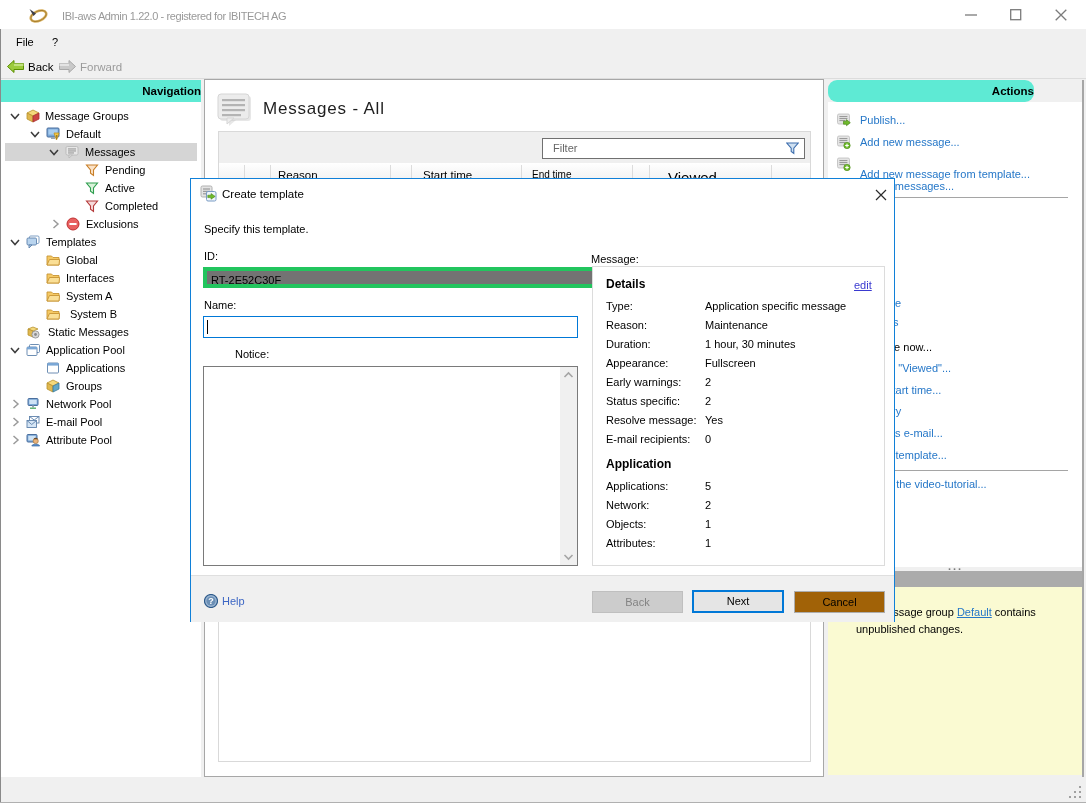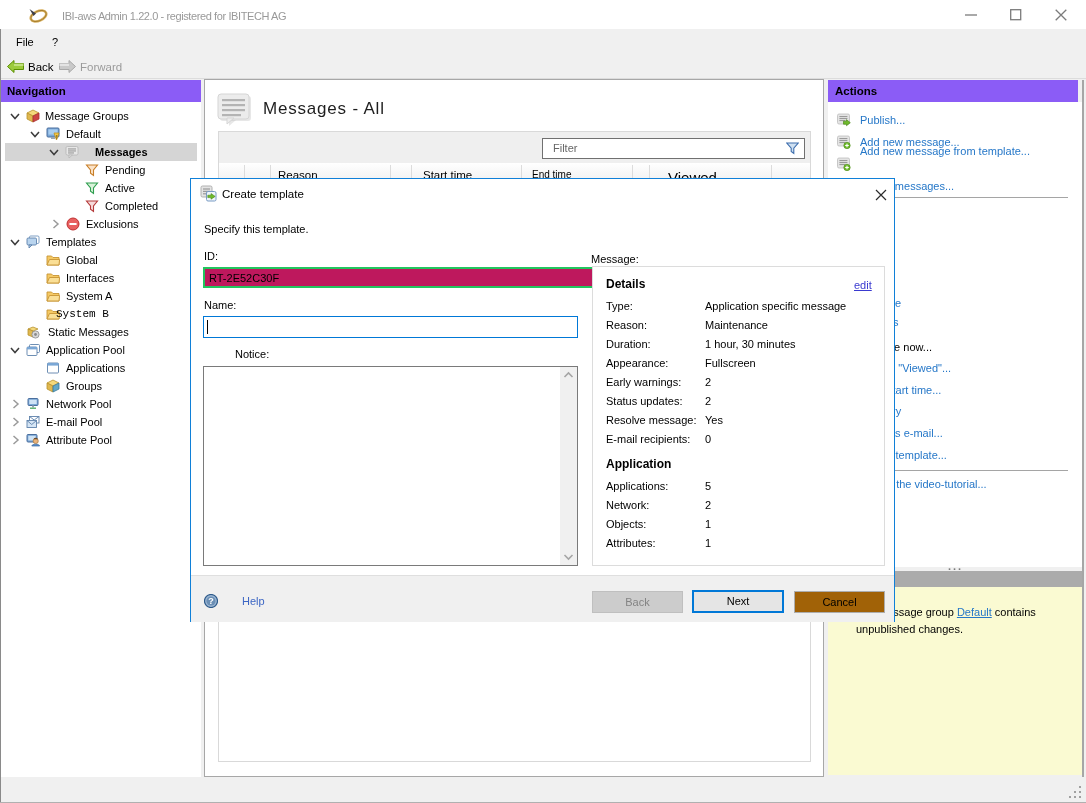--- a/index.html
+++ b/index.html
@@ -1,20 +1,20 @@
 <!DOCTYPE html>
 <html><head>
 <meta charset="utf-8">
 <style>
   html,body{margin:0;padding:0;}
   body{width:1086px;height:803px;position:relative;overflow:hidden;background:#f0f0f0;
        font-family:"Liberation Sans",sans-serif;font-size:11px;color:#000;}
   .abs{position:absolute;}
   .lnk{color:#2577c8;text-decoration:none;}
-  .hdr{background:#8b5cf6;font-weight:bold;font-size:11.5px;}
+  .hdr{background:#5eead4;font-weight:bold;font-size:11.5px;text-align:right;}
   svg{display:block;}
 </style>
 </head>
 <body>
 
 <div class="abs" style="left:0;top:0;width:1086px;height:29px;background:#ffffff;"></div>
 <div class="abs" id="appicon" style="left:28px;top:7px;width:20px;height:17px;">
 <svg width="20" height="17" viewBox="0 0 20 17">
   <ellipse cx="10.5" cy="9" rx="8.2" ry="4.8" fill="none" stroke="#d8b060" stroke-width="2.6" transform="rotate(-24 10.5 9)"></ellipse>
   <ellipse cx="10.5" cy="9" rx="8.2" ry="4.8" fill="none" stroke="#a8802f" stroke-width="1" transform="rotate(-24 10.5 9)"></ellipse>
@@ -98,21 +98,21 @@
   <svg class="chev" style="left:49px;">
         <use href="#chevD"></use>
       </svg>
   <svg class="ticon" style="left:65px;" viewBox="0 0 14 14">
         <rect x="1" y="1.5" width="12" height="8.5" rx="1.4" fill="#e7e7e7" stroke="#b5b5b5" stroke-width="0.8"></rect>
         <path d="M4 10 L4 13 L7.4 10 Z" fill="#e7e7e7" stroke="#b5b5b5" stroke-width="0.8"></path>
         <rect x="3" y="3.4" width="8" height="1.1" fill="#9a9a9a"></rect>
         <rect x="3" y="5.4" width="8" height="1.1" fill="#9a9a9a"></rect>
         <rect x="3" y="7.4" width="6" height="1.1" fill="#9a9a9a"></rect>
       </svg>
-  <span class="tlabel" style="left:95px;font-weight:bold;">Messages</span>
+  <span class="tlabel" style="left:85px;">Messages</span>
 </div>
 <div class="trow" style="left:0;top:161px;width:201px;">
   <svg class="ticon" style="left:85px;" viewBox="0 0 14 14">
         <path d="M1.5 2 L12.5 2 L8.5 7 L8.5 12.5 L5.5 10.2 L5.5 7 Z" fill="#fbe3c8" stroke="#c87f28" stroke-width="1.1"></path>
       </svg>
   <span class="tlabel" style="left:105px;">Pending</span>
 </div>
 <div class="trow" style="left:0;top:179px;width:201px;">
   <svg class="ticon" style="left:85px;" viewBox="0 0 14 14">
         <path d="M1.5 2 L12.5 2 L8.5 7 L8.5 12.5 L5.5 10.2 L5.5 7 Z" fill="#d9f2d9" stroke="#2f9e4f" stroke-width="1.1"></path>
@@ -165,21 +165,21 @@
         <path d="M1 3 L5.5 3 L7 4.5 L13 4.5 L13 12 L1 12 Z" fill="#f5c964" stroke="#c79434" stroke-width="0.9"></path>
         <path d="M1 12 L3.5 6.5 L13.6 6.5 L13 12 Z" fill="#fadf96" stroke="#c79434" stroke-width="0.9"></path>
       </svg>
   <span class="tlabel" style="left:66px;">System A</span>
 </div>
 <div class="trow" style="left:0;top:305px;width:201px;">
   <svg class="ticon" style="left:46px;" viewBox="0 0 14 14">
         <path d="M1 3 L5.5 3 L7 4.5 L13 4.5 L13 12 L1 12 Z" fill="#f5c964" stroke="#c79434" stroke-width="0.9"></path>
         <path d="M1 12 L3.5 6.5 L13.6 6.5 L13 12 Z" fill="#fadf96" stroke="#c79434" stroke-width="0.9"></path>
       </svg>
-  <span class="tlabel" style="left:56px;font-family:Liberation Mono, monospace;">System B</span>
+  <span class="tlabel" style="left:70px;">System B</span>
 </div>
 <div class="trow" style="left:0;top:323px;width:201px;">
   <svg class="ticon" style="left:26px;" viewBox="0 0 14 14">
         <path d="M2 4 L7 2 L12 4 L7 6 Z" fill="#f4d97c" stroke="#b8922e" stroke-width="0.8"></path>
         <path d="M2 4 L7 6 L7 12 L2 10 Z" fill="#e0b84f" stroke="#b8922e" stroke-width="0.8"></path>
         <circle cx="9.5" cy="9.5" r="3.6" fill="#d8d8d8" stroke="#8a8a8a" stroke-width="0.8"></circle>
         <circle cx="9.5" cy="9.5" r="1.4" fill="#8a8a8a"></circle>
       </svg>
   <span class="tlabel" style="left:48px;">Static Messages</span>
 </div>
@@ -283,21 +283,21 @@
   <div class="csep" style="left:521px;"></div>
   <div class="csep" style="left:632px;"></div>
   <div class="csep" style="left:649px;"></div>
   <div class="csep" style="left:771px;"></div>
   <div class="abs" style="left:278px;top:169px;font-size:11.5px;">Reason</div>
   <div class="abs" style="left:423px;top:169px;font-size:11.5px;">Start time</div>
   <div class="abs" style="left:532px;top:169px;font-size:10px;">End time</div>
   <div class="abs" style="left:668px;top:169px;font-size:15px;">Viewed</div>
 </div>
 
-<div class="abs hdr" style="left:828px;top:80px;width:250px;height:22px;line-height:22px;padding-left:7px;box-sizing:border-box;">Actions</div>
+<div class="abs hdr" style="left:828px;top:80px;width:206px;height:22px;line-height:22px;padding-left:7px;box-sizing:border-box;border-radius:9px;">Actions</div>
 <div class="abs" style="left:828px;top:102px;width:254px;height:465px;background:#ffffff;"></div>
 <div id="actions">
 <style>
  .arow{position:absolute;height:14px;line-height:14px;white-space:nowrap;}
  .aicon{position:absolute;width:14px;height:14px;}
 </style>
 <svg width="0" height="0" style="position:absolute;">
  <defs>
   <g id="msgdoc">
           <rect x="0.5" y="1" width="12" height="10" rx="1.5" fill="#e4e4e4" stroke="#bdbdbd" stroke-width="0.8"></rect>
@@ -316,21 +316,21 @@
       <use href="#msgdoc"></use>
       <circle cx="10" cy="10.5" r="3.2" fill="#6fba2c" stroke="#4e8a1a" stroke-width="0.6"></circle>
       <path d="M10 8.7 L10 12.3 M8.2 10.5 L11.8 10.5" stroke="#ffffff" stroke-width="1.1"></path>
     </svg>
 <a class="arow lnk" style="left:860px;top:135px;" href="#">Add new message...</a>
 <svg class="aicon" style="left:837px;top:157px;" viewBox="0 0 14 14">
       <use href="#msgdoc"></use>
       <circle cx="10" cy="10.5" r="3.2" fill="#6fba2c" stroke="#4e8a1a" stroke-width="0.6"></circle>
       <path d="M10 8.7 L10 12.3 M8.2 10.5 L11.8 10.5" stroke="#ffffff" stroke-width="1.1"></path>
     </svg>
-<a class="arow lnk" style="left:860px;top:144px;" href="#">Add new message from template...</a>
+<a class="arow lnk" style="left:860px;top:167px;" href="#">Add new message from template...</a>
 <svg class="aicon" style="left:837px;top:179px;" viewBox="0 0 14 14">
       <use href="#msgdoc"></use>
     </svg>
 <a class="arow lnk" style="left:860px;top:179px;" href="#">Delete messages...</a>
 <div class="abs" style="left:832px;top:197px;width:236px;height:1px;background:#a5a5a5;"></div>
 
 <a class="arow lnk" style="left:889px;top:296px;" href="#">ge</a>
 <a class="arow lnk" style="left:887px;top:315px;" href="#">es</a>
 <div class="arow" style="left:888px;top:340px;">ire now...</div>
 <a class="arow lnk" style="left:886px;top:361px;" href="#">to "Viewed"...</a>
@@ -375,21 +375,21 @@
     <rect x="6.5" y="6.5" width="9.5" height="9.5" rx="1.5" fill="#eef4fb" stroke="#7a9cc4"></rect>
     <path d="M7.8 10.2 L11 10.2 L11 8.6 L15.2 11.4 L11 14.2 L11 12.6 L7.8 12.6 Z" fill="#6fba2c" stroke="#4e8a1a" stroke-width="0.6"></path>
   </svg>
   <div class="abs" style="left:31px;top:9px;font-size:11.5px;">Create template</div>
   <svg class="abs" style="left:684px;top:10px;" width="12" height="12" viewBox="0 0 12 12">
       <path d="M1 1 L11 11 M11 1 L1 11" stroke="#2b2b2b" stroke-width="1.2"></path>
     </svg>
 
   <div class="abs" style="left:13px;top:44px;">Specify this template.</div>
   <div class="abs" style="left:13px;top:71px;">ID:</div>
-  <div class="abs" style="left:12px;top:88px;width:434px;height:21px;background:#be185d;border:2px solid #22c55e;box-sizing:border-box;line-height:19px;padding-left:4px;">RT-2E52C30F</div>
+  <div class="abs" style="left:12px;top:88px;width:434px;height:21px;background:#737373;border:4px solid #22c55e;box-sizing:border-box;line-height:19px;padding-left:4px;">RT-2E52C30F</div>
   <div class="abs" style="left:13px;top:120px;">Name:</div>
   <div class="abs" style="left:12px;top:137px;width:375px;height:22px;background:#fff;border:1px solid #0078d7;box-sizing:border-box;"></div>
   <div class="abs" style="left:16px;top:141px;width:1px;height:14px;background:#000;"></div>
   <div class="abs" style="left:13px;top:169px;padding-left:31px;">Notice:</div>
   <div class="abs" style="left:12px;top:187px;width:375px;height:200px;background:#fff;border:1px solid #7a7a7a;box-sizing:border-box;">
     <div style="position:absolute;right:0;top:0;width:17px;height:100%;background:#f0f0f0;"></div>
     <svg style="position:absolute;right:3px;top:3px;" width="11" height="11" viewBox="0 0 11 11">
         <path d="M1.5 7 L5.5 3 L9.5 7" fill="none" stroke="#a5a5a5" stroke-width="1.6"></path>
       </svg>
     <svg style="position:absolute;right:3px;bottom:3px;" width="11" height="11" viewBox="0 0 11 11">
@@ -405,21 +405,21 @@
     <div class="drow" style="left:13px;top:32px;">Type:</div>
       <div class="drow" style="left:112px;top:32px;">Application specific message</div>
     <div class="drow" style="left:13px;top:51px;">Reason:</div>
       <div class="drow" style="left:112px;top:51px;">Maintenance</div>
     <div class="drow" style="left:13px;top:70px;">Duration:</div>
       <div class="drow" style="left:112px;top:70px;">1 hour, 30 minutes</div>
     <div class="drow" style="left:13px;top:89px;">Appearance:</div>
       <div class="drow" style="left:112px;top:89px;">Fullscreen</div>
     <div class="drow" style="left:13px;top:108px;">Early warnings:</div>
       <div class="drow" style="left:112px;top:108px;">2</div>
-    <div class="drow" style="left:13px;top:127px;">Status updates:</div>
+    <div class="drow" style="left:13px;top:127px;">Status specific:</div>
       <div class="drow" style="left:112px;top:127px;">2</div>
     <div class="drow" style="left:13px;top:146px;">Resolve message:</div>
       <div class="drow" style="left:112px;top:146px;">Yes</div>
     <div class="drow" style="left:13px;top:165px;">E-mail recipients:</div>
       <div class="drow" style="left:112px;top:165px;">0</div>
     <div class="drow" style="left:13px;top:190px;font-weight:bold;font-size:12px;">Application</div>
     <div class="drow" style="left:13px;top:212px;">Applications:</div>
       <div class="drow" style="left:112px;top:212px;">5</div>
     <div class="drow" style="left:13px;top:231px;">Network:</div>
       <div class="drow" style="left:112px;top:231px;">2</div>
@@ -428,17 +428,17 @@
     <div class="drow" style="left:13px;top:269px;">Attributes:</div>
       <div class="drow" style="left:112px;top:269px;">1</div>
   </div>
 
   <div class="abs" style="left:0;top:396px;width:703px;height:46px;background:#f0f0f0;border-top:1px solid #dfdfdf;"></div>
   <svg class="abs" style="left:13px;top:415px;" width="14" height="14" viewBox="0 0 14 14">
       <circle cx="7" cy="7" r="6.5" fill="#9db7d4" stroke="#2d5a8a" stroke-width="1.2"></circle>
       <circle cx="7" cy="7" r="4.6" fill="#6b8fb5"></circle>
       <text x="7" y="10.2" text-anchor="middle" font-size="9" font-weight="bold" fill="#ffffff">?</text>
     </svg>
-  <a class="abs" style="left:31px;top:416px;text-decoration:none;color:#3c66c4;margin-left:20px;" href="#">Help</a>
+  <a class="abs" style="left:31px;top:416px;text-decoration:none;color:#3c66c4;" href="#">Help</a>
   <div class="abs" style="left:401px;top:412px;width:91px;height:22px;background:#cccccc;border:1px solid #bfbfbf;box-sizing:border-box;text-align:center;line-height:20px;color:#838383;">Back</div>
   <div class="abs" style="left:501px;top:411px;width:92px;height:23px;background:#e5e5e5;border:2px solid #0078d7;box-sizing:border-box;text-align:center;line-height:19px;">Next</div>
   <div class="abs" style="left:603px;top:412px;width:91px;height:22px;background:#a16207;border:1px solid #adadad;box-sizing:border-box;text-align:center;line-height:20px;">Cancel</div>
 </div>
 
 </body></html>

